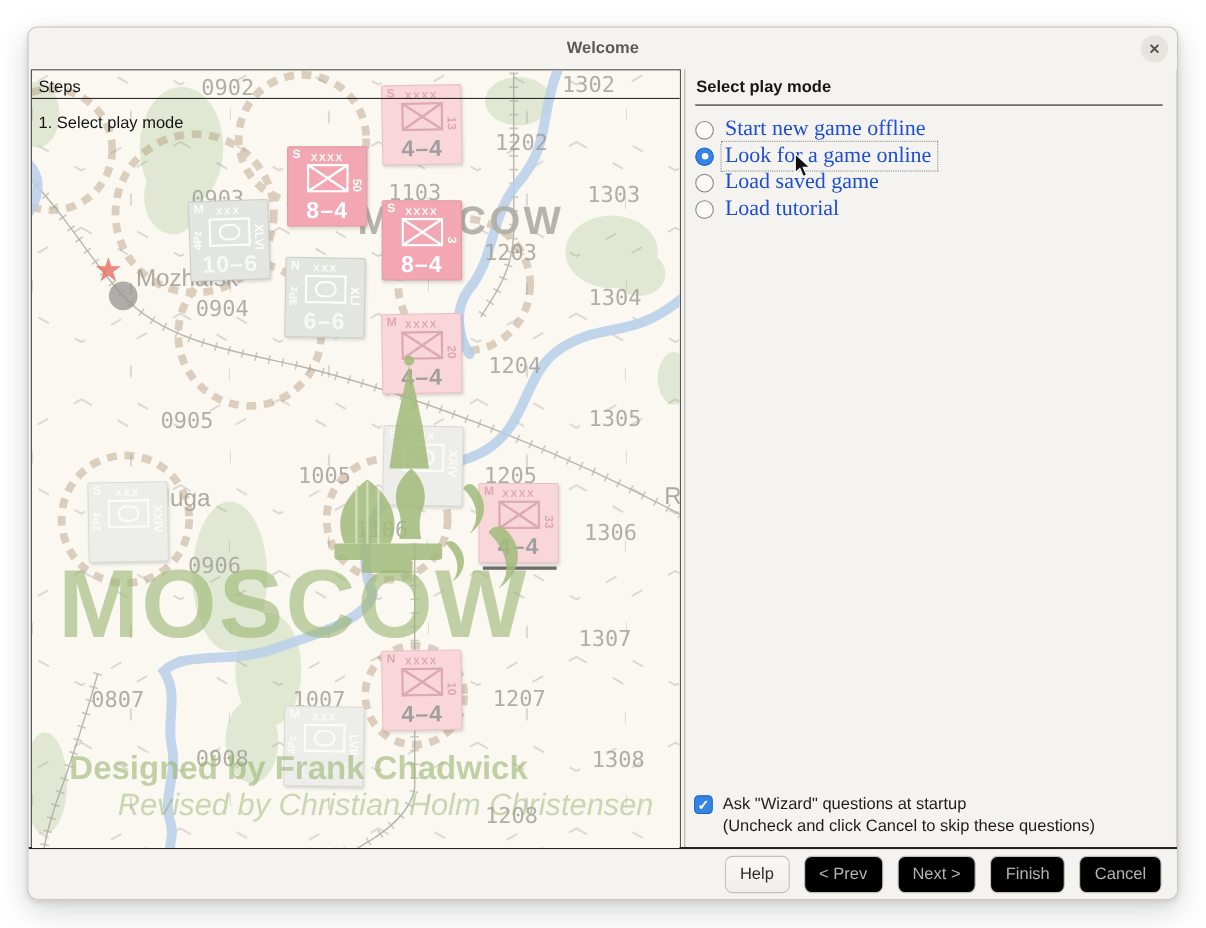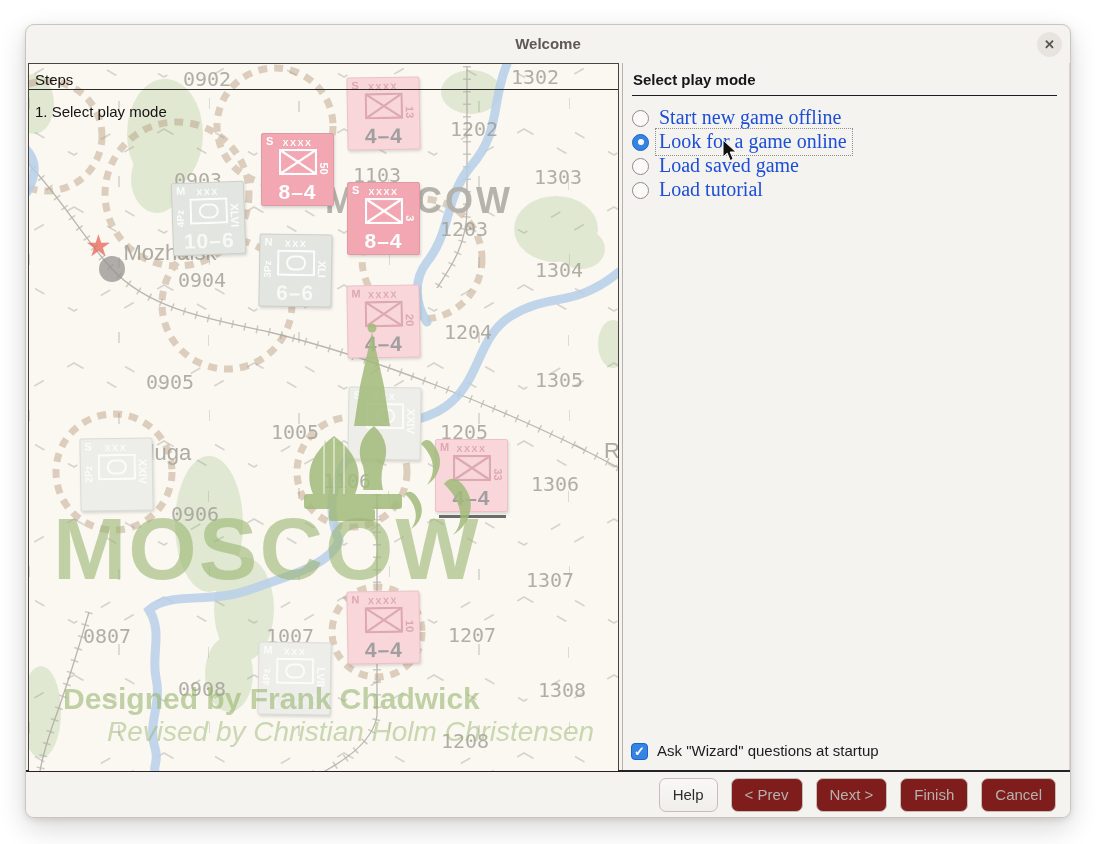--- a/index.html
+++ b/index.html
@@ -70,21 +70,21 @@
     color:#fff; font-size:13px; font-weight:bold; line-height:16px; text-align:center; margin-top:2px; }
   .checkbox.checked { background:var(--accent); border-color:#1c64c8; }
   .cb-text { font-size:15px; color:#1d1d1d; line-height:20px; }
 
   
   .footer { position:absolute; left:0; bottom:0; width:100%; height:47px; border-top:2px solid #232323;
     display:flex; justify-content:flex-end; align-items:center; gap:13px; padding-right:14px;
     background:#f5f3f0; border-radius:0 0 8px 8px; }
   .btn { height:34px; padding:0 13px; font-size:15px; font-family:"Liberation Sans",sans-serif; color:#2c2c2c;
     background:linear-gradient(#f9f8f6,#f0eeea); border:1px solid #c3bfb9; border-radius:7px; cursor:default; }
-  .btn.disabled { color:#b6b2ad; background:#7f1d1d; }
+  .btn.disabled { color:#b6b2ad; background:#000000; }
 
   .cursor { position:absolute; left:722px; top:139px; z-index:50; pointer-events:none; }
 </style>
 </head>
 <body>
 
 <div class="dialog">
 
   <div class="titlebar">
     <div class="title">Welcome</div>
@@ -355,20 +355,21 @@
         <div class="radio-row">
           <span class="radio"></span>
           <span class="radio-label">Load tutorial</span>
         </div>
       </div>
 
       <div class="checkbox-block">
         <span class="checkbox checked" id="wizard-cb">✓</span>
         <span class="cb-text">
           <span>Ask "Wizard" questions at startup</span><br>
+          <span>(Uncheck and click Cancel to skip these questions)</span>
         </span>
       </div>
     </div>
   </div>
 
   <div class="footer">
     <button class="btn" style="min-width:58px">Help</button>
     <button class="btn disabled" style="min-width:72px">&lt; Prev</button>
     <button class="btn disabled" style="min-width:71px">Next &gt;</button>
     <button class="btn disabled" style="min-width:61px">Finish</button>

